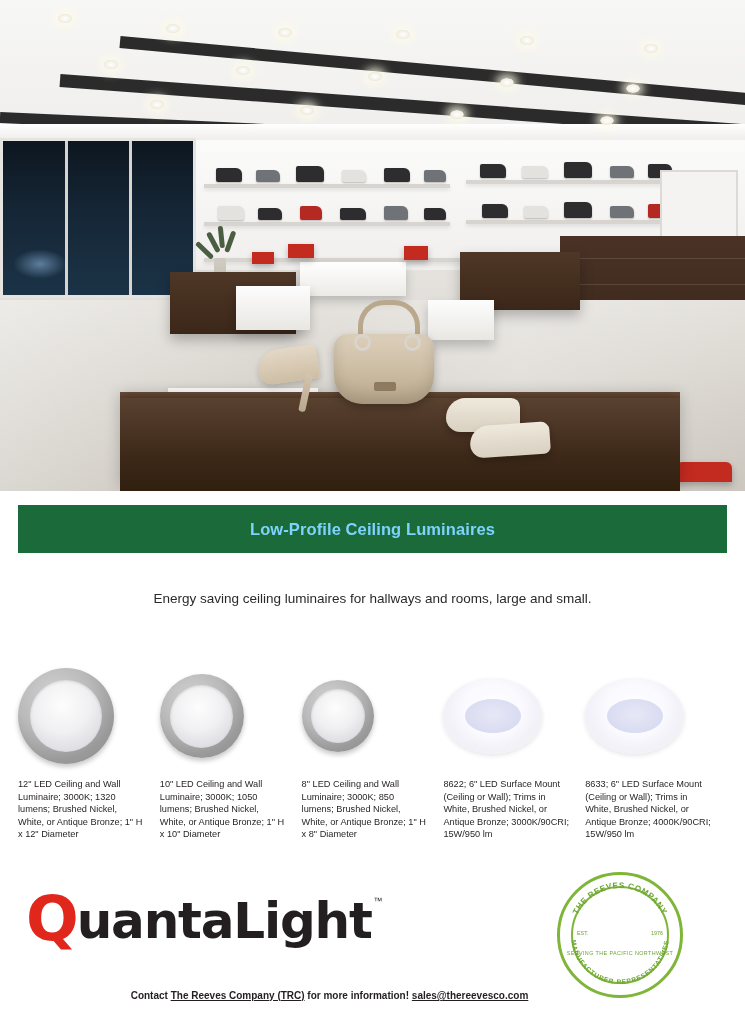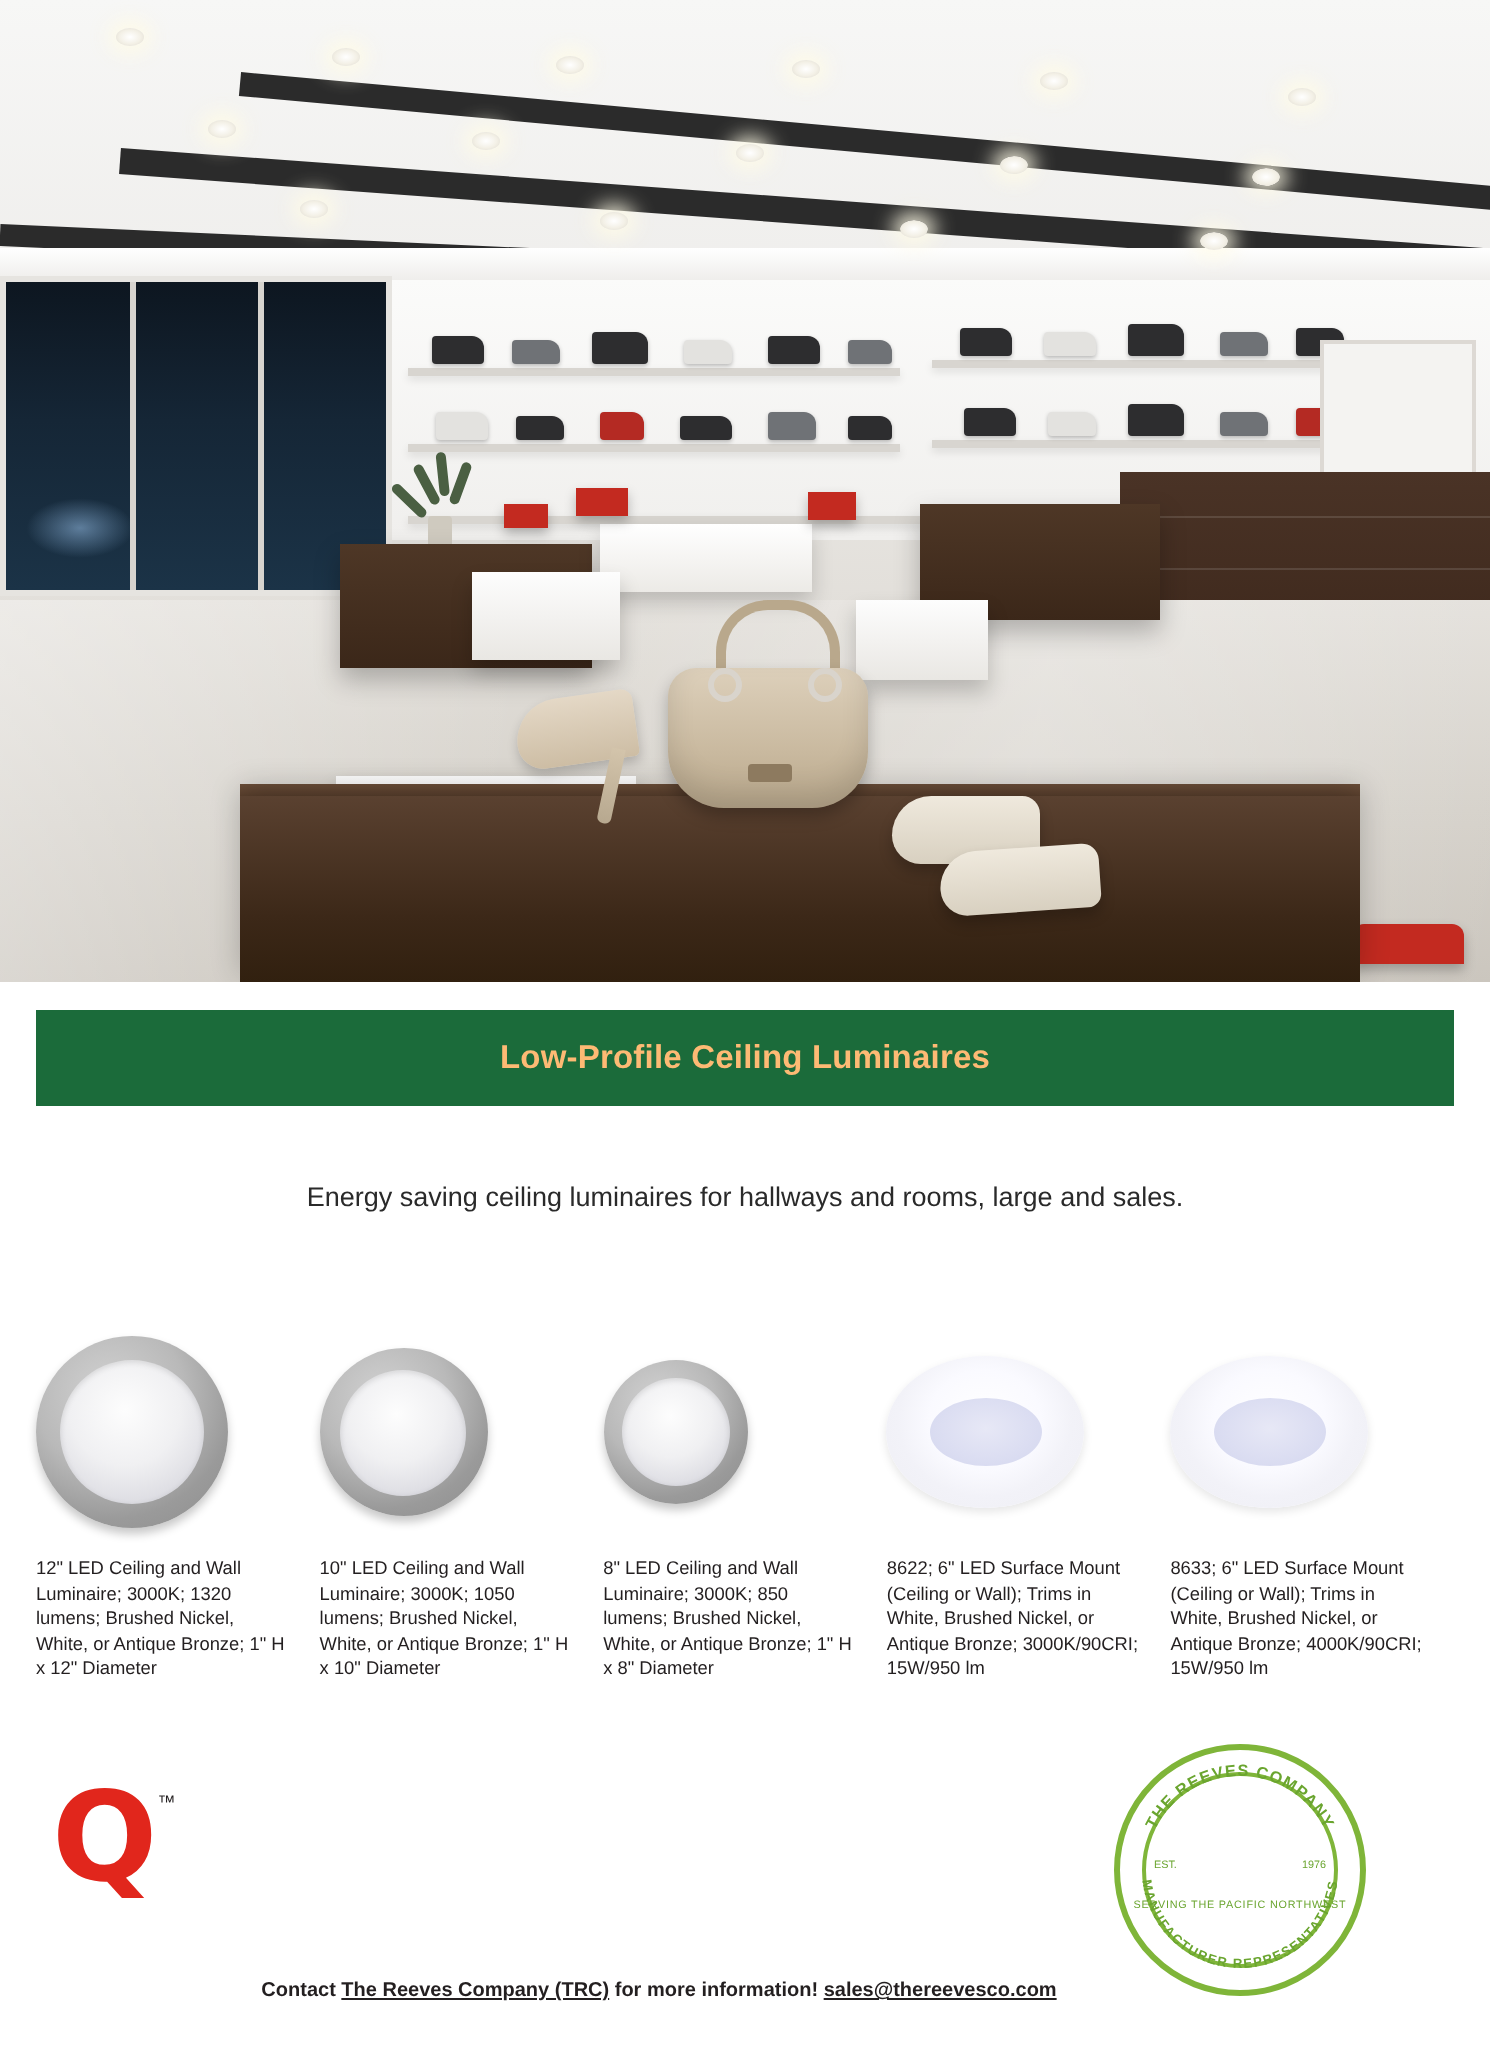--- a/index.html
+++ b/index.html
@@ -202,21 +202,21 @@
   .title-bar {
     position: absolute;
     left: 18px; top: 505px;
     width: 709px; height: 48px;
     background: #1b6b3a;
     display: flex;
     align-items: center;
     justify-content: center;
   }
   .title-bar .txt {
-    color: #fdba74;
+    color: #7dd3fc;
     font-size: 16.5px;
     font-weight: bold;
     letter-spacing: .1px;
   }
 
   
   .subtitle {
     position: absolute;
     left: 0; top: 591px; width: 745px;
     text-align: center;
@@ -501,21 +501,21 @@
 
       <div class="sneaker" style="left:446px; top:398px; width:74px; height:34px;"></div>
       <div class="sneaker" style="left:470px; top:424px; width:80px; height:32px; transform:rotate(-4deg);"></div>
     </div>
   </div>
 
   <div class="title-bar">
     <span class="txt">Low-Profile Ceiling Luminaires</span>
   </div>
 
-  <div class="subtitle">Energy saving ceiling luminaires for hallways and rooms, large and sales.</div>
+  <div class="subtitle">Energy saving ceiling luminaires for hallways and rooms, large and small.</div>
 
   <div class="products">
 
     <div class="product">
       <div class="fixture-wrap">
         <div class="disc d12">
           <div class="lens"></div>
         </div>
       </div>
       <div class="caption">12" LED Ceiling and Wall Luminaire; 3000K; 1320 lumens; Brushed Nickel, White, or Antique Bronze; 1" H x 12" Diameter</div>
@@ -554,20 +554,21 @@
           <div class="inner"></div>
         </div>
       </div>
       <div class="caption">8633; 6" LED Surface Mount (Ceiling or Wall); Trims in White, Brushed Nickel, or Antique Bronze; 4000K/90CRI; 15W/950 lm</div>
     </div>
 
   </div>
 
   <div class="logo">
     <span class="q">Q</span>
+    <span class="rest">uantaLight</span>
     <span class="tm">™</span>
   </div>
 
   <div class="seal">
     <div class="ring-outer"></div>
     <div class="ring-inner"></div>
     <svg viewBox="0 0 126 126">
       <defs>
         <path id="arcTop" d="M 16,63 A 47,47 0 0 1 110,63" fill="none"></path>
         <path id="arcBottom" d="M 14,63 A 49,49 0 0 0 112,63" fill="none"></path>

